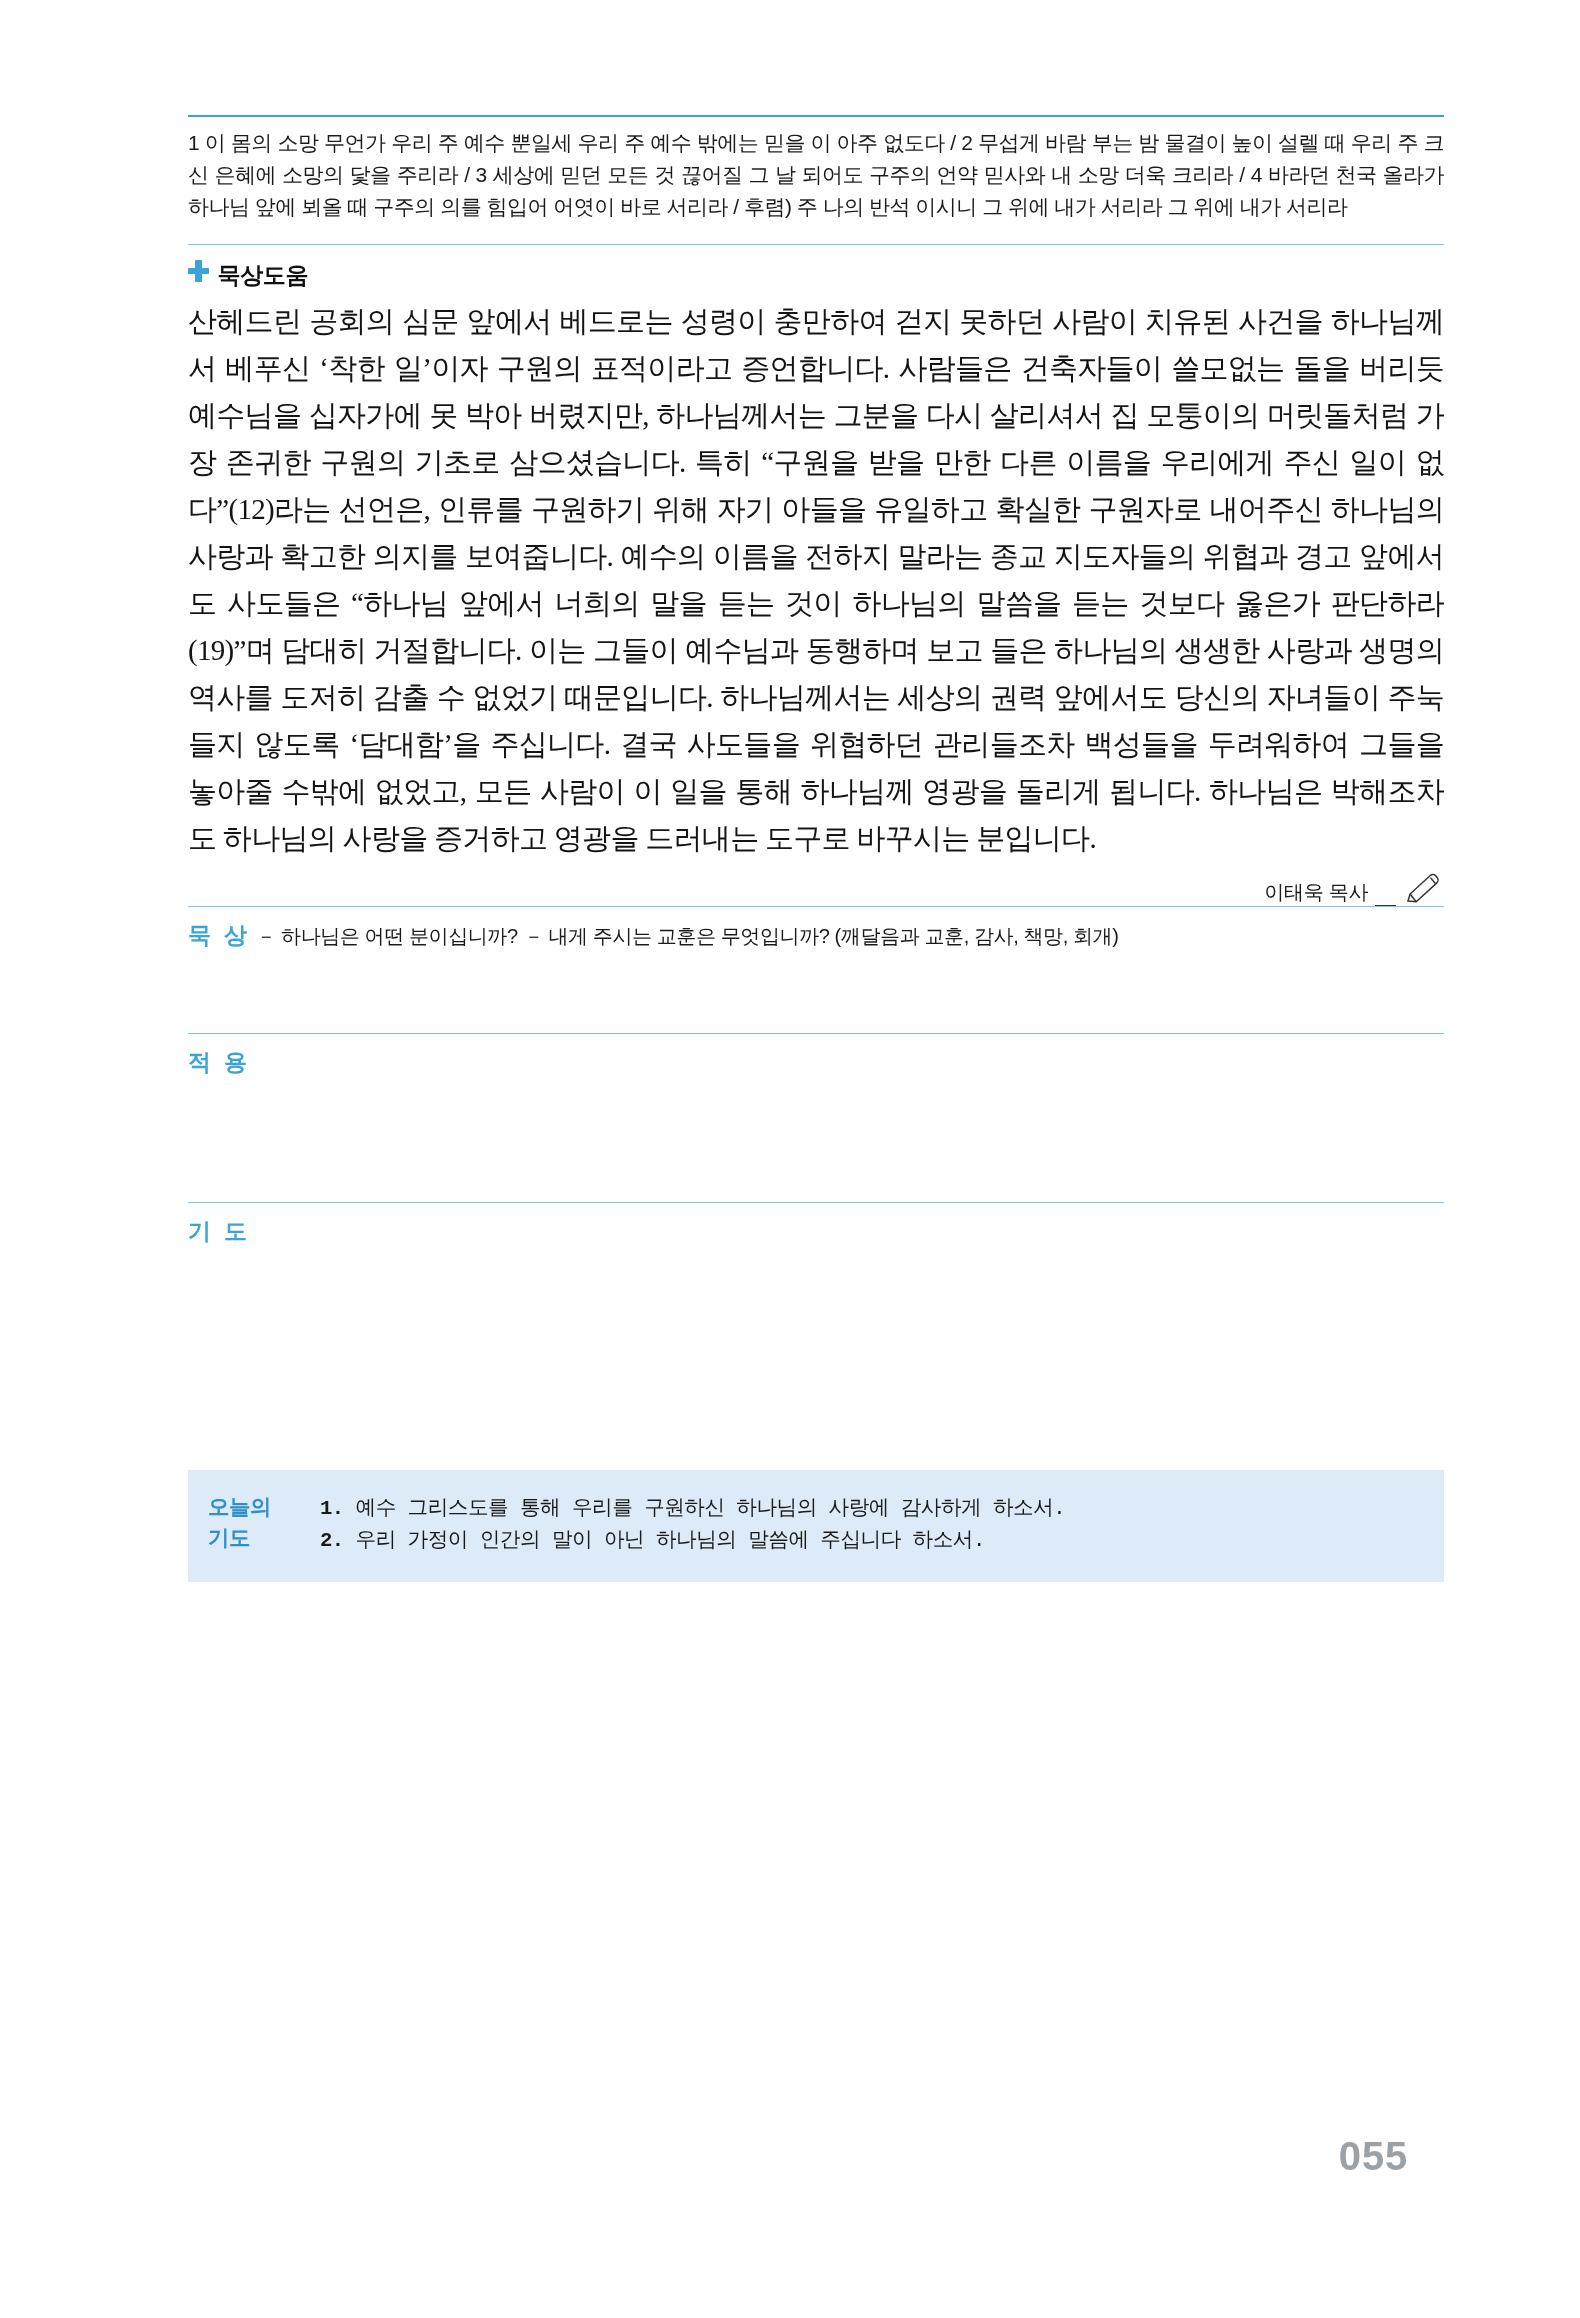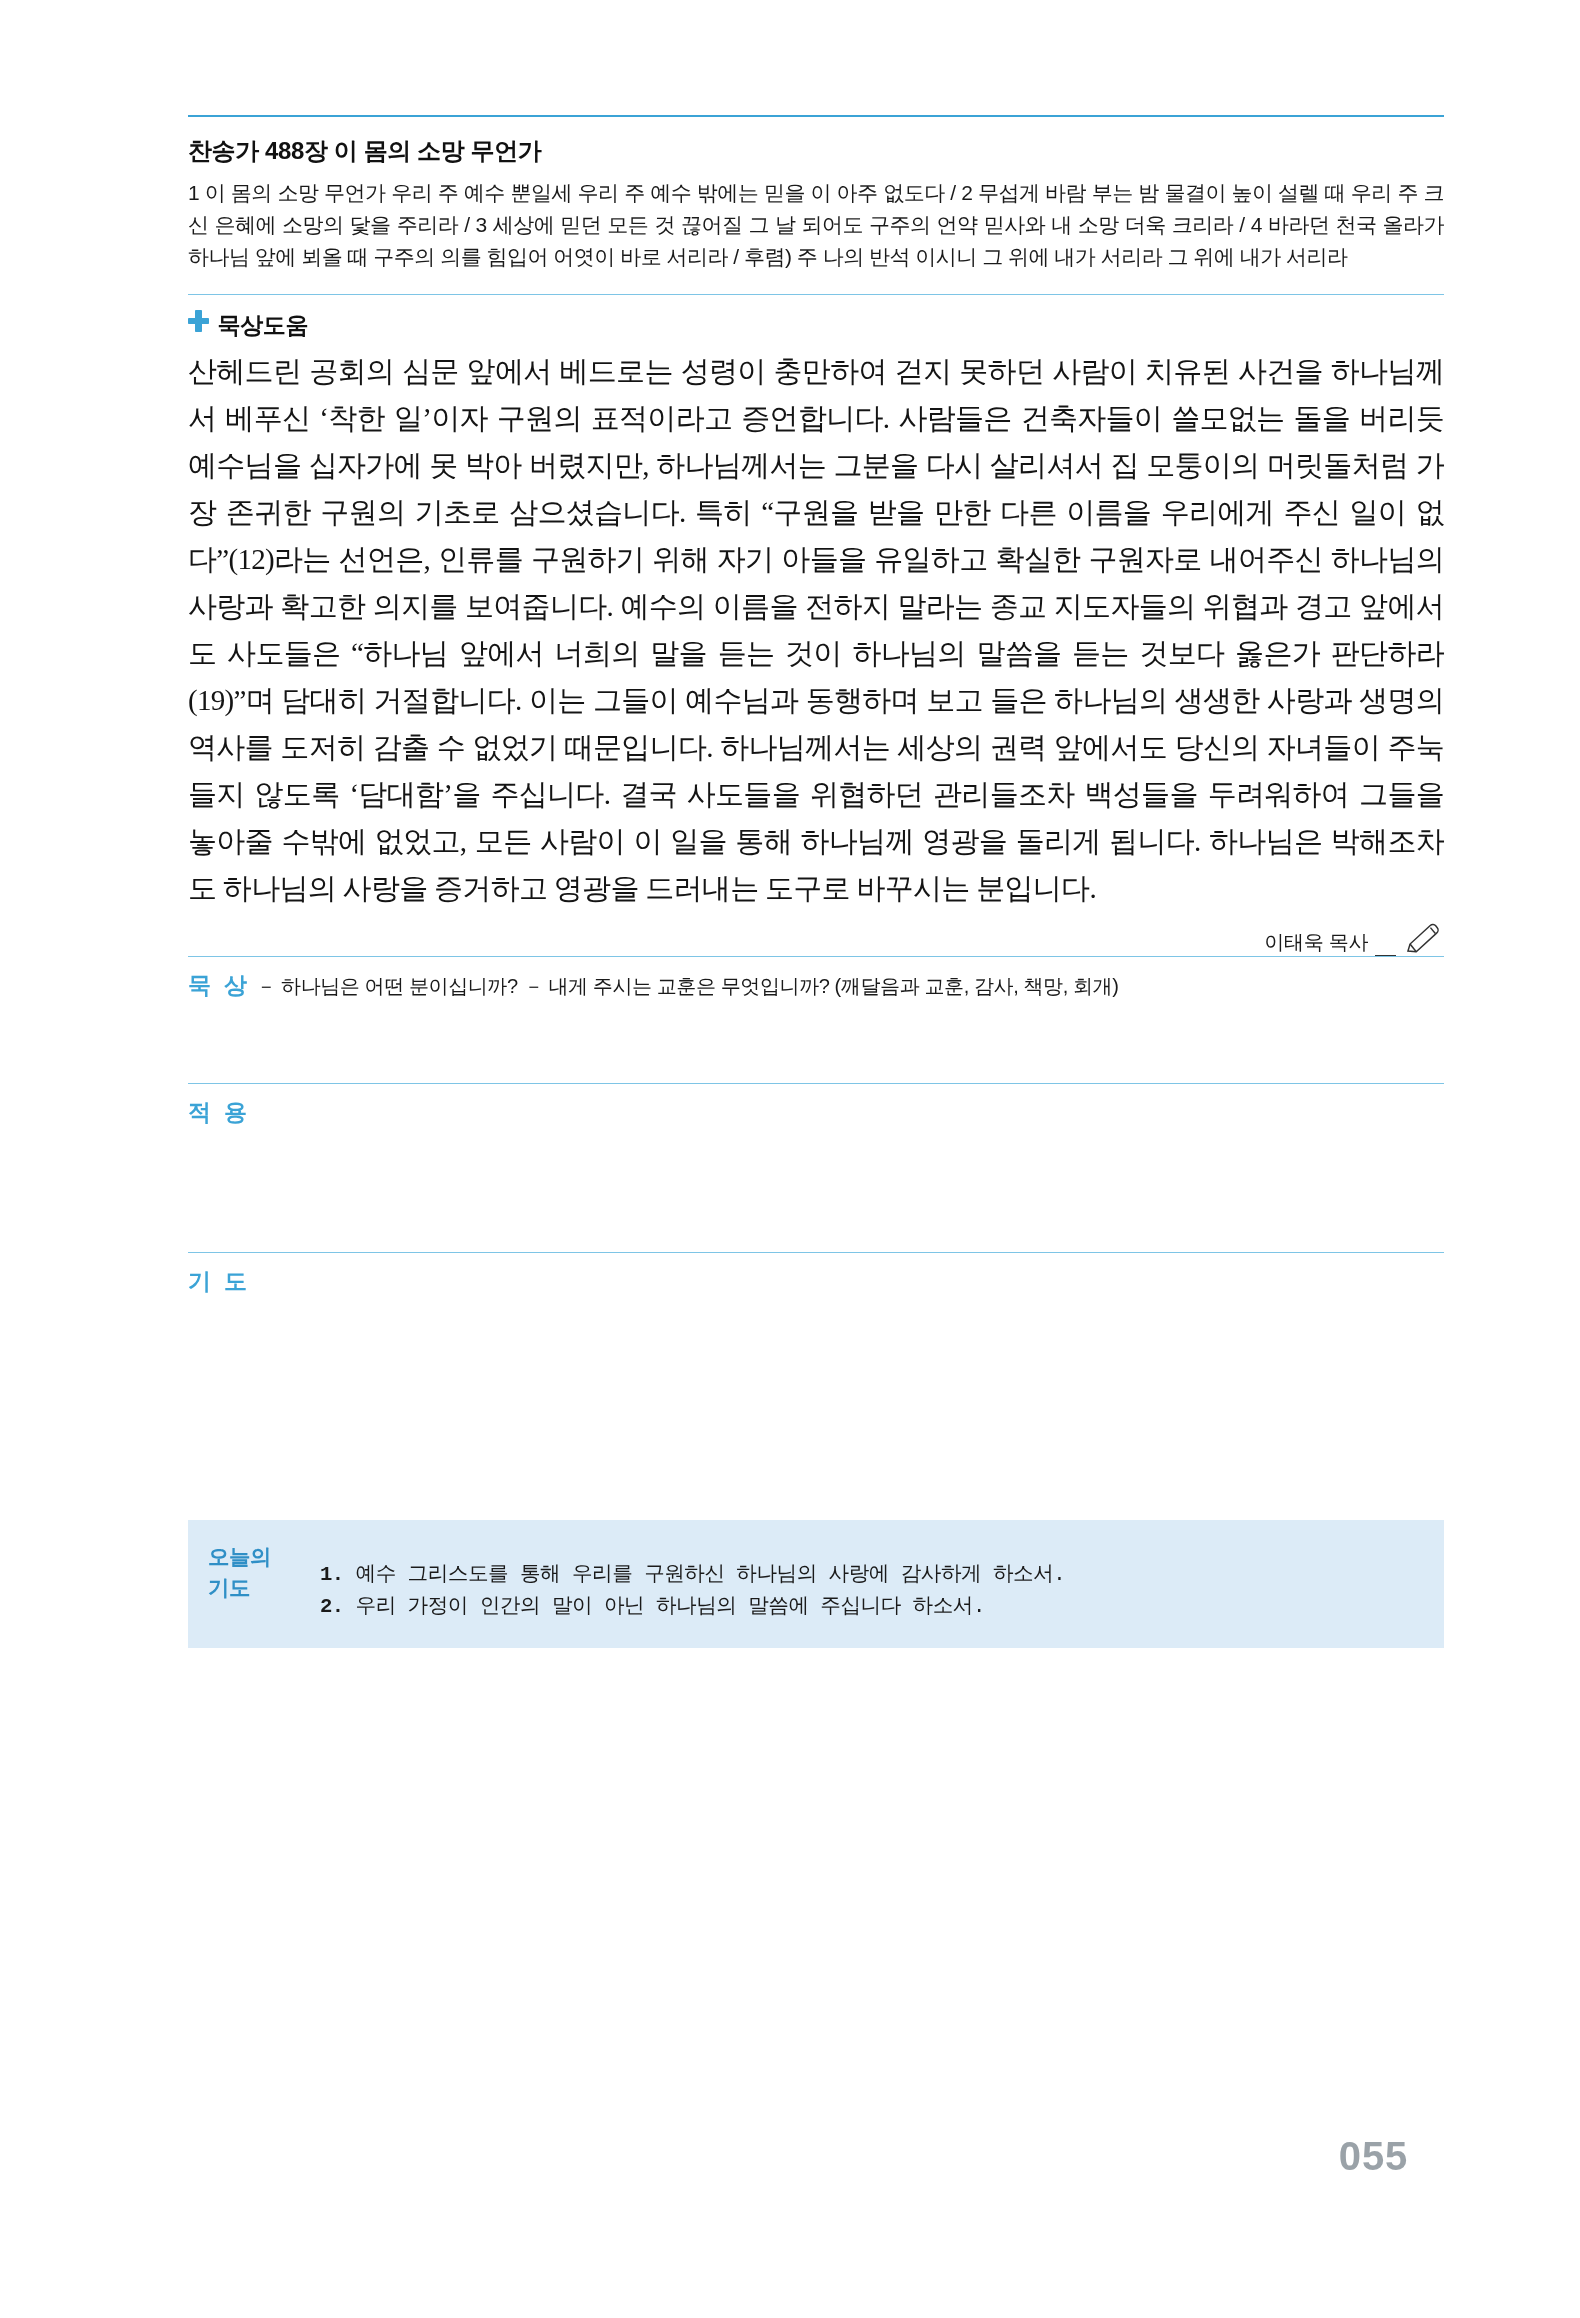--- a/index.html
+++ b/index.html
@@ -163,21 +163,20 @@
     box-sizing: border-box;
     font-size: 21.4px;
     font-weight: bold;
     color: #2f8fc6;
     line-height: 1.45;
     letter-spacing: -0.4px;
   }
   .today-items {
     flex: 1;
     padding-right: 25px;
-    margin-top: 16px;
   }
   .today-item {
     font-size: 20.6px;
     line-height: 1.55;
     letter-spacing: -0.5px;
     color: #1a1a1a;
   }
   .today-item b { font-weight: bold; }
 
   
@@ -192,21 +191,20 @@
     text-align: center;
   }
 </style>
 </head>
 <body>
 
 <div class="page">
   <div class="content">
 
     <div class="rule-top"></div>
-    <div class="hymn-title">찬송가 488장 이 몸의 소망 무언가</div>
     <div class="hymn-body">1 이 몸의 소망 무언가 우리 주 예수 뿐일세 우리 주 예수 밖에는 믿을 이 아주 없도다 / 2 무섭게 바람 부는 밤 물결이 높이 설렐 때 우리 주 크신 은혜에 소망의 닻을 주리라 / 3 세상에 믿던 모든 것 끊어질 그 날 되어도 구주의 언약 믿사와 내 소망 더욱 크리라 / 4 바라던 천국 올라가 하나님 앞에 뵈올 때 구주의 의를 힘입어 어엿이 바로 서리라 / 후렴) 주 나의 반석 이시니 그 위에 내가 서리라 그 위에 내가 서리라</div>
 
     <div class="sep-thin"></div>
     <div class="help-head">
       <span class="plus-icon"></span>
       <span class="help-title">묵상도움</span>
     </div>
     <div class="help-body">산헤드린 공회의 심문 앞에서 베드로는 성령이 충만하여 걷지 못하던 사람이 치유된 사건을 하나님께서 베푸신 ‘착한 일’이자 구원의 표적이라고 증언합니다. 사람들은 건축자들이 쓸모없는 돌을 버리듯 예수님을 십자가에 못 박아 버렸지만, 하나님께서는 그분을 다시 살리셔서 집 모퉁이의 머릿돌처럼 가장 존귀한 구원의 기초로 삼으셨습니다. 특히 “구원을 받을 만한 다른 이름을 우리에게 주신 일이 없다”(12)라는 선언은, 인류를 구원하기 위해 자기 아들을 유일하고 확실한 구원자로 내어주신 하나님의 사랑과 확고한 의지를 보여줍니다. 예수의 이름을 전하지 말라는 종교 지도자들의 위협과 경고 앞에서도 사도들은 “하나님 앞에서 너희의 말을 듣는 것이 하나님의 말씀을 듣는 것보다 옳은가 판단하라(19)”며 담대히 거절합니다. 이는 그들이 예수님과 동행하며 보고 들은 하나님의 생생한 사랑과 생명의 역사를 도저히 감출 수 없었기 때문입니다. 하나님께서는 세상의 권력 앞에서도 당신의 자녀들이 주눅 들지 않도록 ‘담대함’을 주십니다. 결국 사도들을 위협하던 관리들조차 백성들을 두려워하여 그들을 놓아줄 수밖에 없었고, 모든 사람이 이 일을 통해 하나님께 영광을 돌리게 됩니다. 하나님은 박해조차도 하나님의 사랑을 증거하고 영광을 드러내는 도구로 바꾸시는 분입니다.</div>
 
     <div class="author-row">

